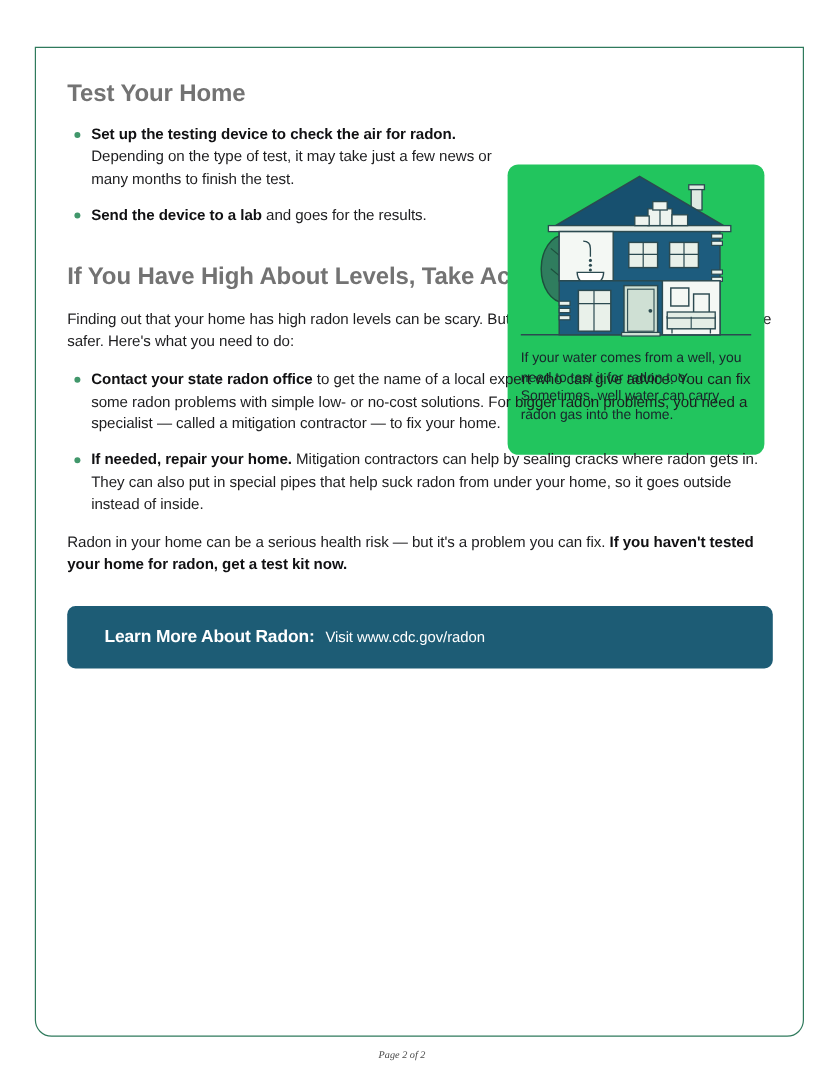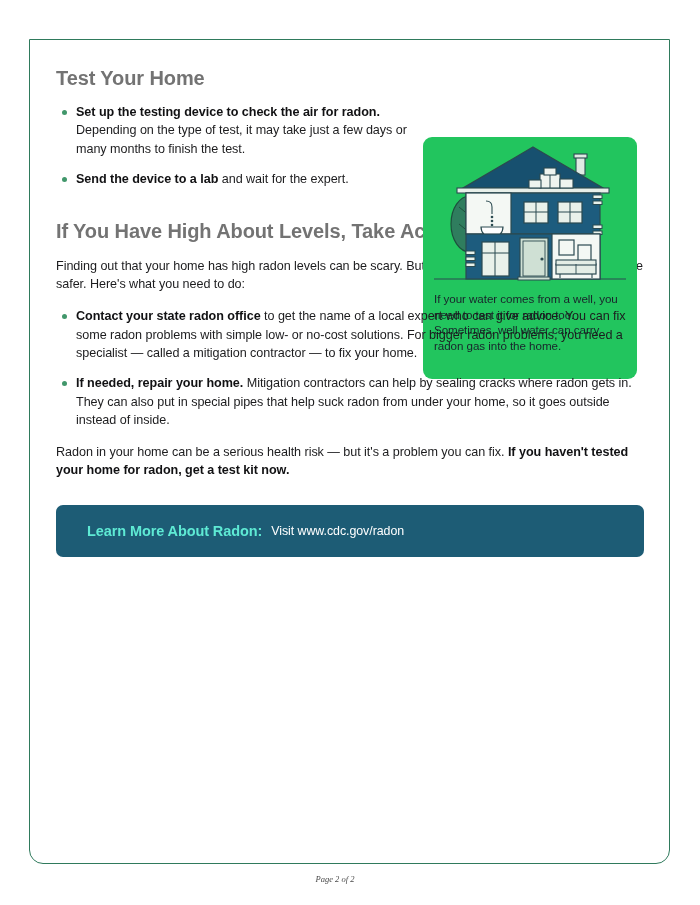--- a/index.html
+++ b/index.html
@@ -121,21 +121,21 @@
     margin-top: 26px;
     background: #1d5c75;
     border-radius: 7px;
     height: 52px;
     display: flex;
     align-items: center;
     padding-left: 31px;
     box-sizing: border-box;
   }
   #banner-title {
-    color: #5eead4;
+    color: #ffffff;
     font-weight: bold;
     font-size: 14.5px;
     letter-spacing: -0.1px;
   }
   #banner-visit {
     color: #ffffff;
     font-size: 12.4px;
     margin-left: 9px;
     letter-spacing: -0.05px;
   }
@@ -162,24 +162,24 @@
 
   <div id="top-section">
 
     <div id="left-col">
 
       <h2 class="sec-heading">Test Your Home</h2>
 
 
       <ul class="bullets">
         <li>
-          <b>Set up the testing device to check the air for radon.</b><span> Depending on the type of test, it may take just a few days or many months to finish the test.</span>
+          <b>Set up the testing device to check the air for radon.</b><span> Depending on the type of test, it may take just a few news or many months to finish the test.</span>
         </li>
         <li>
-          <b>Send the device to a lab</b><span> and wait for the expert.</span>
+          <b>Send the device to a lab</b><span> and goes for the results.</span>
         </li>
       </ul>
 
 
     </div>
 
     <div id="callout">
 
       <svg id="illustration" width="200" height="146" viewBox="0 0 200 146">
 

